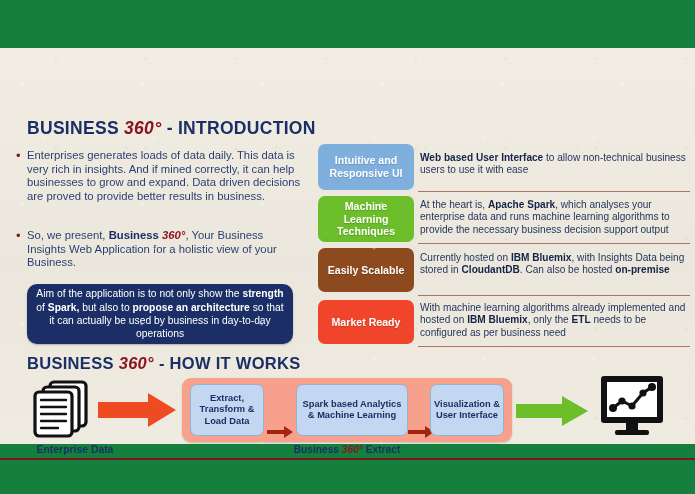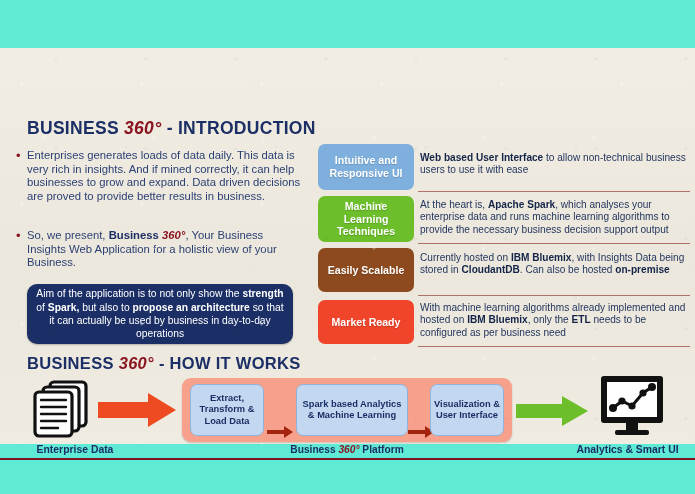--- a/index.html
+++ b/index.html
@@ -1,18 +1,18 @@
 <!DOCTYPE html>
 <html><head>
 <meta charset="utf-8">
 <style>
   html,body{margin:0;padding:0;background:#ffffff;}
   body{width:695px;height:494px;overflow:hidden;font-family:"Liberation Sans",sans-serif;}
 
-  #slide{position:absolute;left:0;top:0;width:695px;height:494px;background:#5eead4;}
+  #slide{position:absolute;left:0;top:0;width:695px;height:494px;background:#15803d;}
 
   
   #canvas{
     position:absolute;left:0;top:48px;width:695px;height:396px;
     background:#f0ece2;
     background-image:
       linear-gradient(180deg,#f1ede3 0%,#ecE7dc 55%,#efebe1 100%);
   }
   
   #canvas:after{
@@ -218,21 +218,21 @@
       </div>
       <div class="pbox" id="pbox2">Spark based Analytics &amp; Machine Learning</div>
       <div class="sm-arrow" id="sm-arrow2">
         <svg viewBox="0 0 26 12" width="26" height="12">
           <polygon points="0,4 17,4 17,0 26,6 17,12 17,8 0,8" fill="#a3240f"></polygon>
         </svg>
       </div>
       <div class="pbox" id="pbox3">Visualization &amp; User Interface</div>
     </div>
     <div id="lbl-platform">
-      <span class="navy">Business </span><span class="darkred">360°</span><span class="navy"> Platform</span>
+      <span class="navy">Business </span><span class="darkred">360°</span><span class="navy"> Extract</span>
     </div>
 
     <div id="big-arrow-green">
       <svg viewBox="0 0 72 30" width="72" height="30">
         <polygon points="0,8 46,8 46,0 72,15 46,30 46,22 0,22" fill="#6cbe2a"></polygon>
       </svg>
     </div>
 
     <div id="monitor-icon">
       <svg viewBox="0 0 68 64" width="68" height="64">
@@ -241,18 +241,17 @@
         <rect x="28" y="49" width="12" height="8" fill="#111"></rect>
         <rect x="17" y="56" width="34" height="5" rx="2" fill="#111"></rect>
         <polyline points="15,34 24,27 34,32 45,19 54,13" fill="none" stroke="#111" stroke-width="3"></polyline>
         <circle cx="15" cy="34" r="4" fill="#111"></circle>
         <circle cx="24" cy="27" r="3.6" fill="#111"></circle>
         <circle cx="34" cy="32" r="3.6" fill="#111"></circle>
         <circle cx="45" cy="19" r="3.6" fill="#111"></circle>
         <circle cx="54" cy="13" r="4" fill="#111"></circle>
       </svg>
     </div>
-    <div id="lbl-analytics">Analytics &amp; Smart UI</div>
 
     <div id="bottom-rule"></div>
 
   </div>
 </div>
 
 </body></html>

